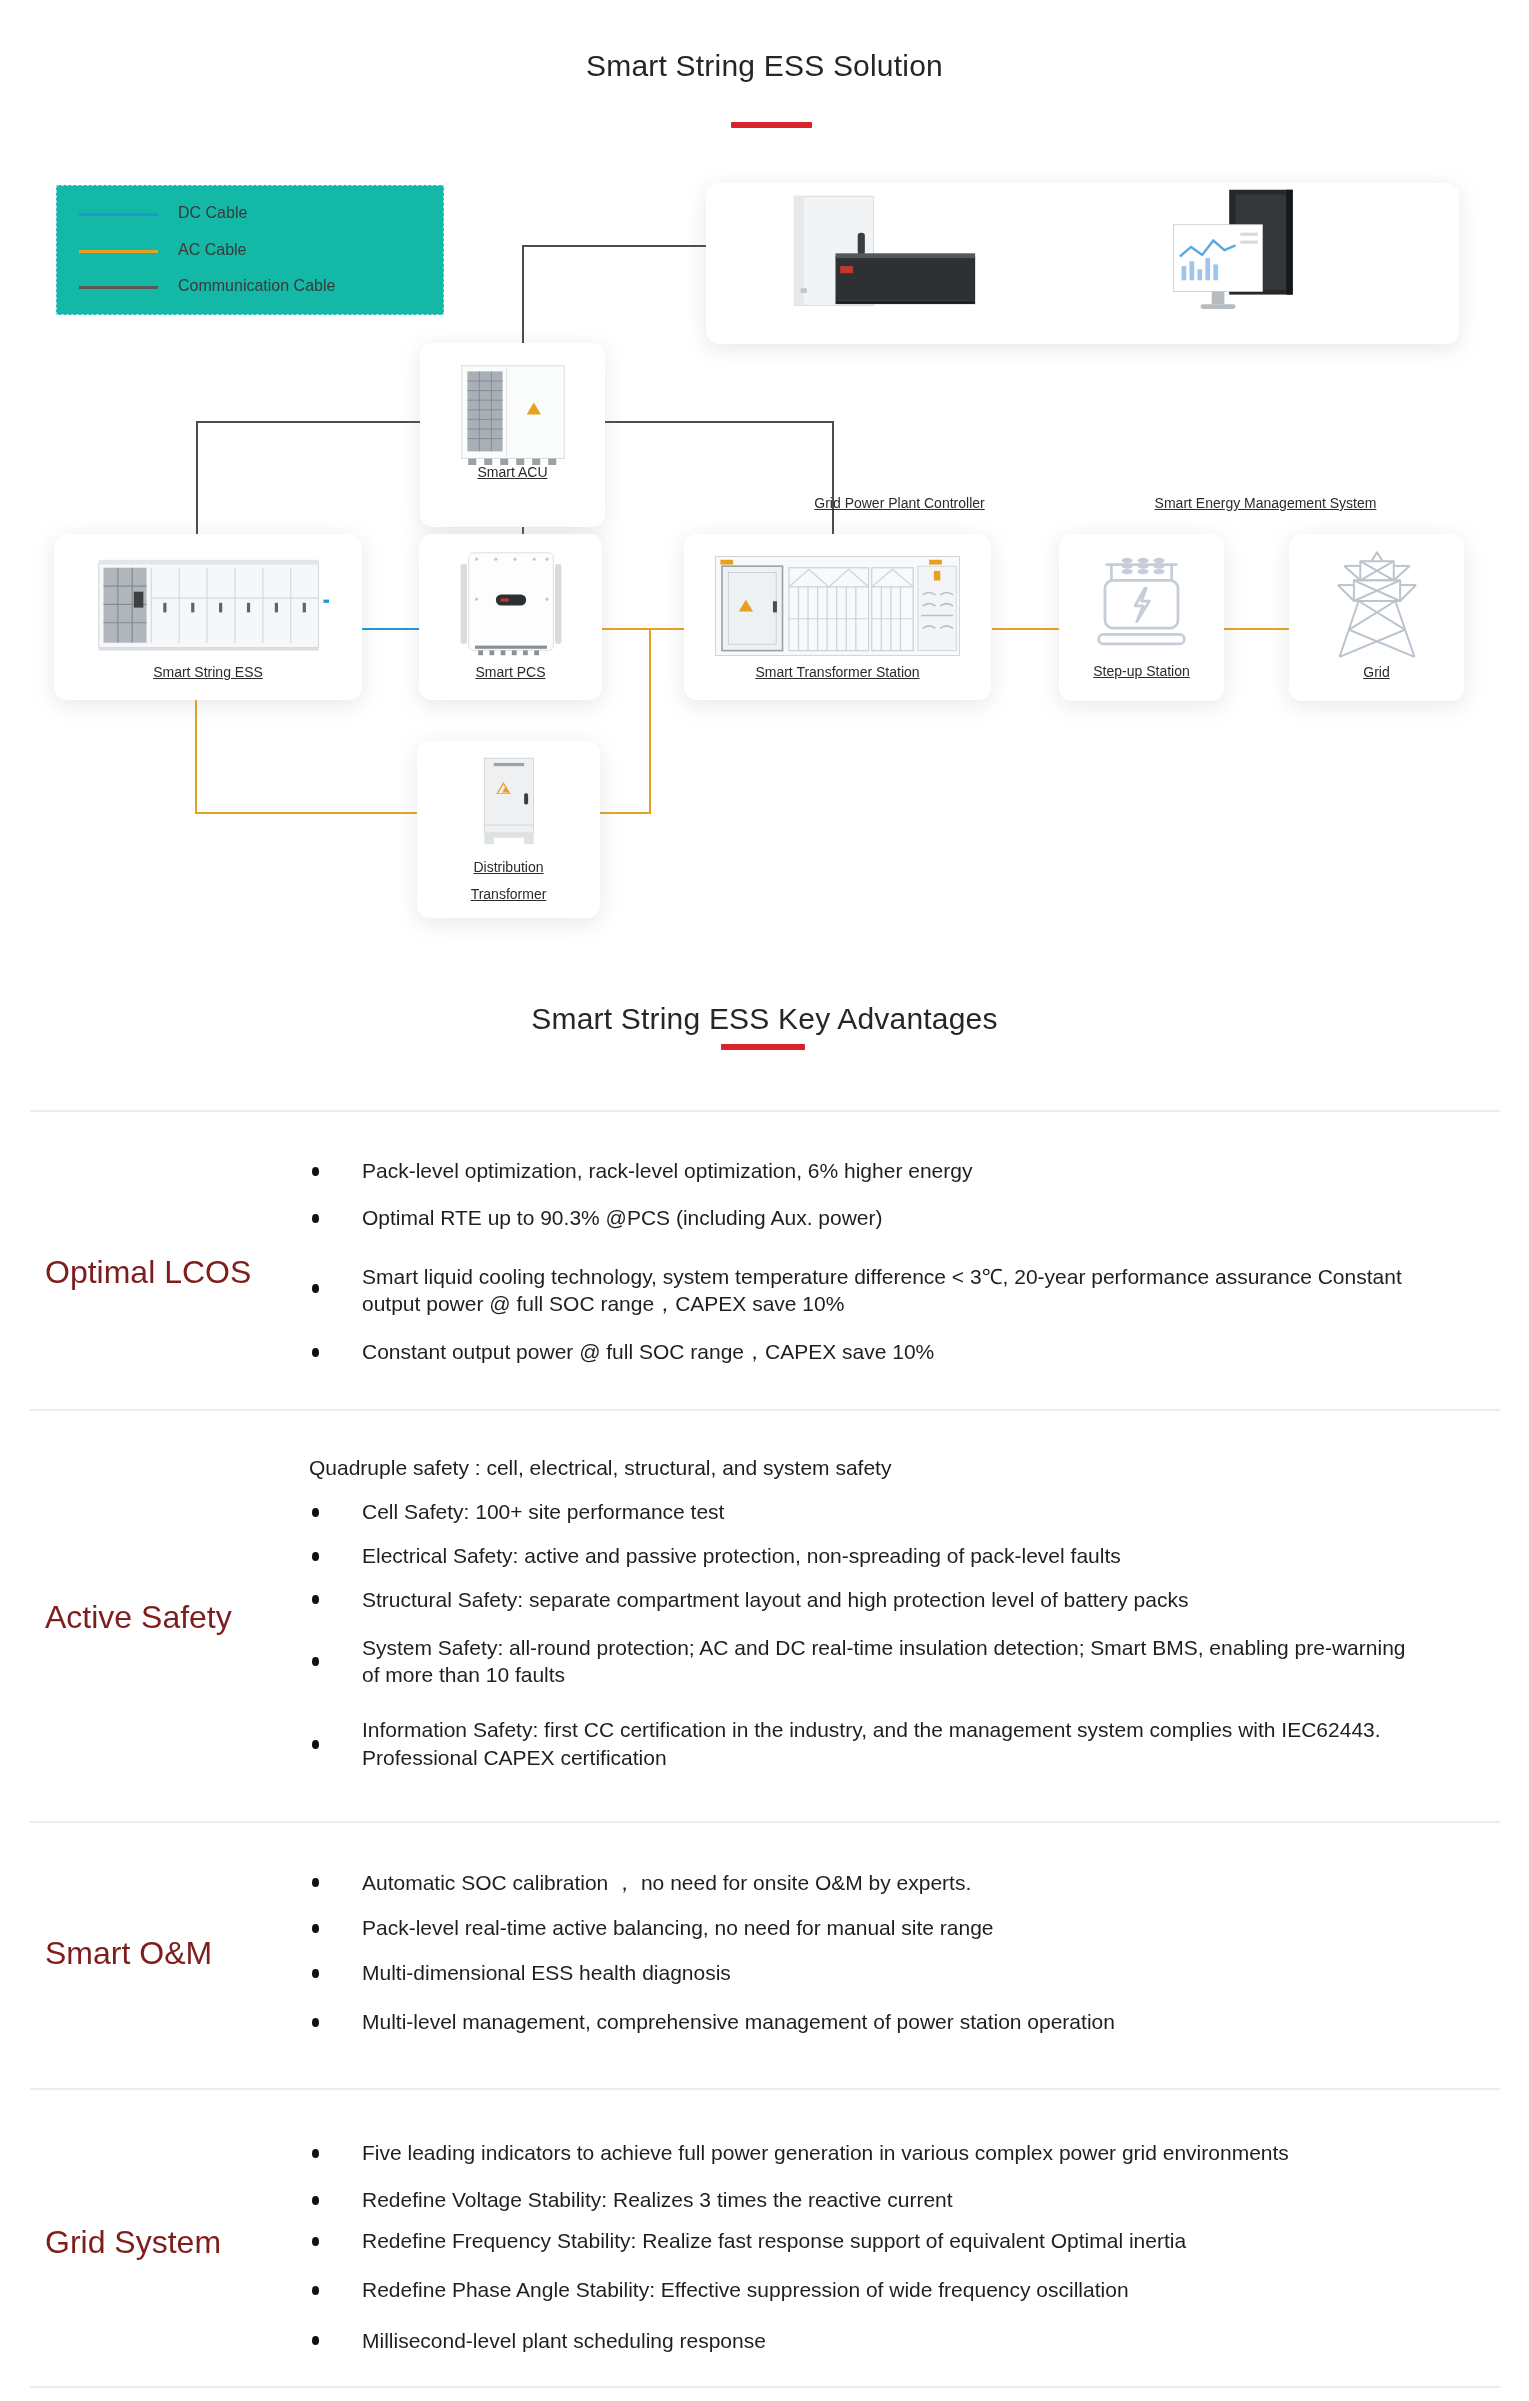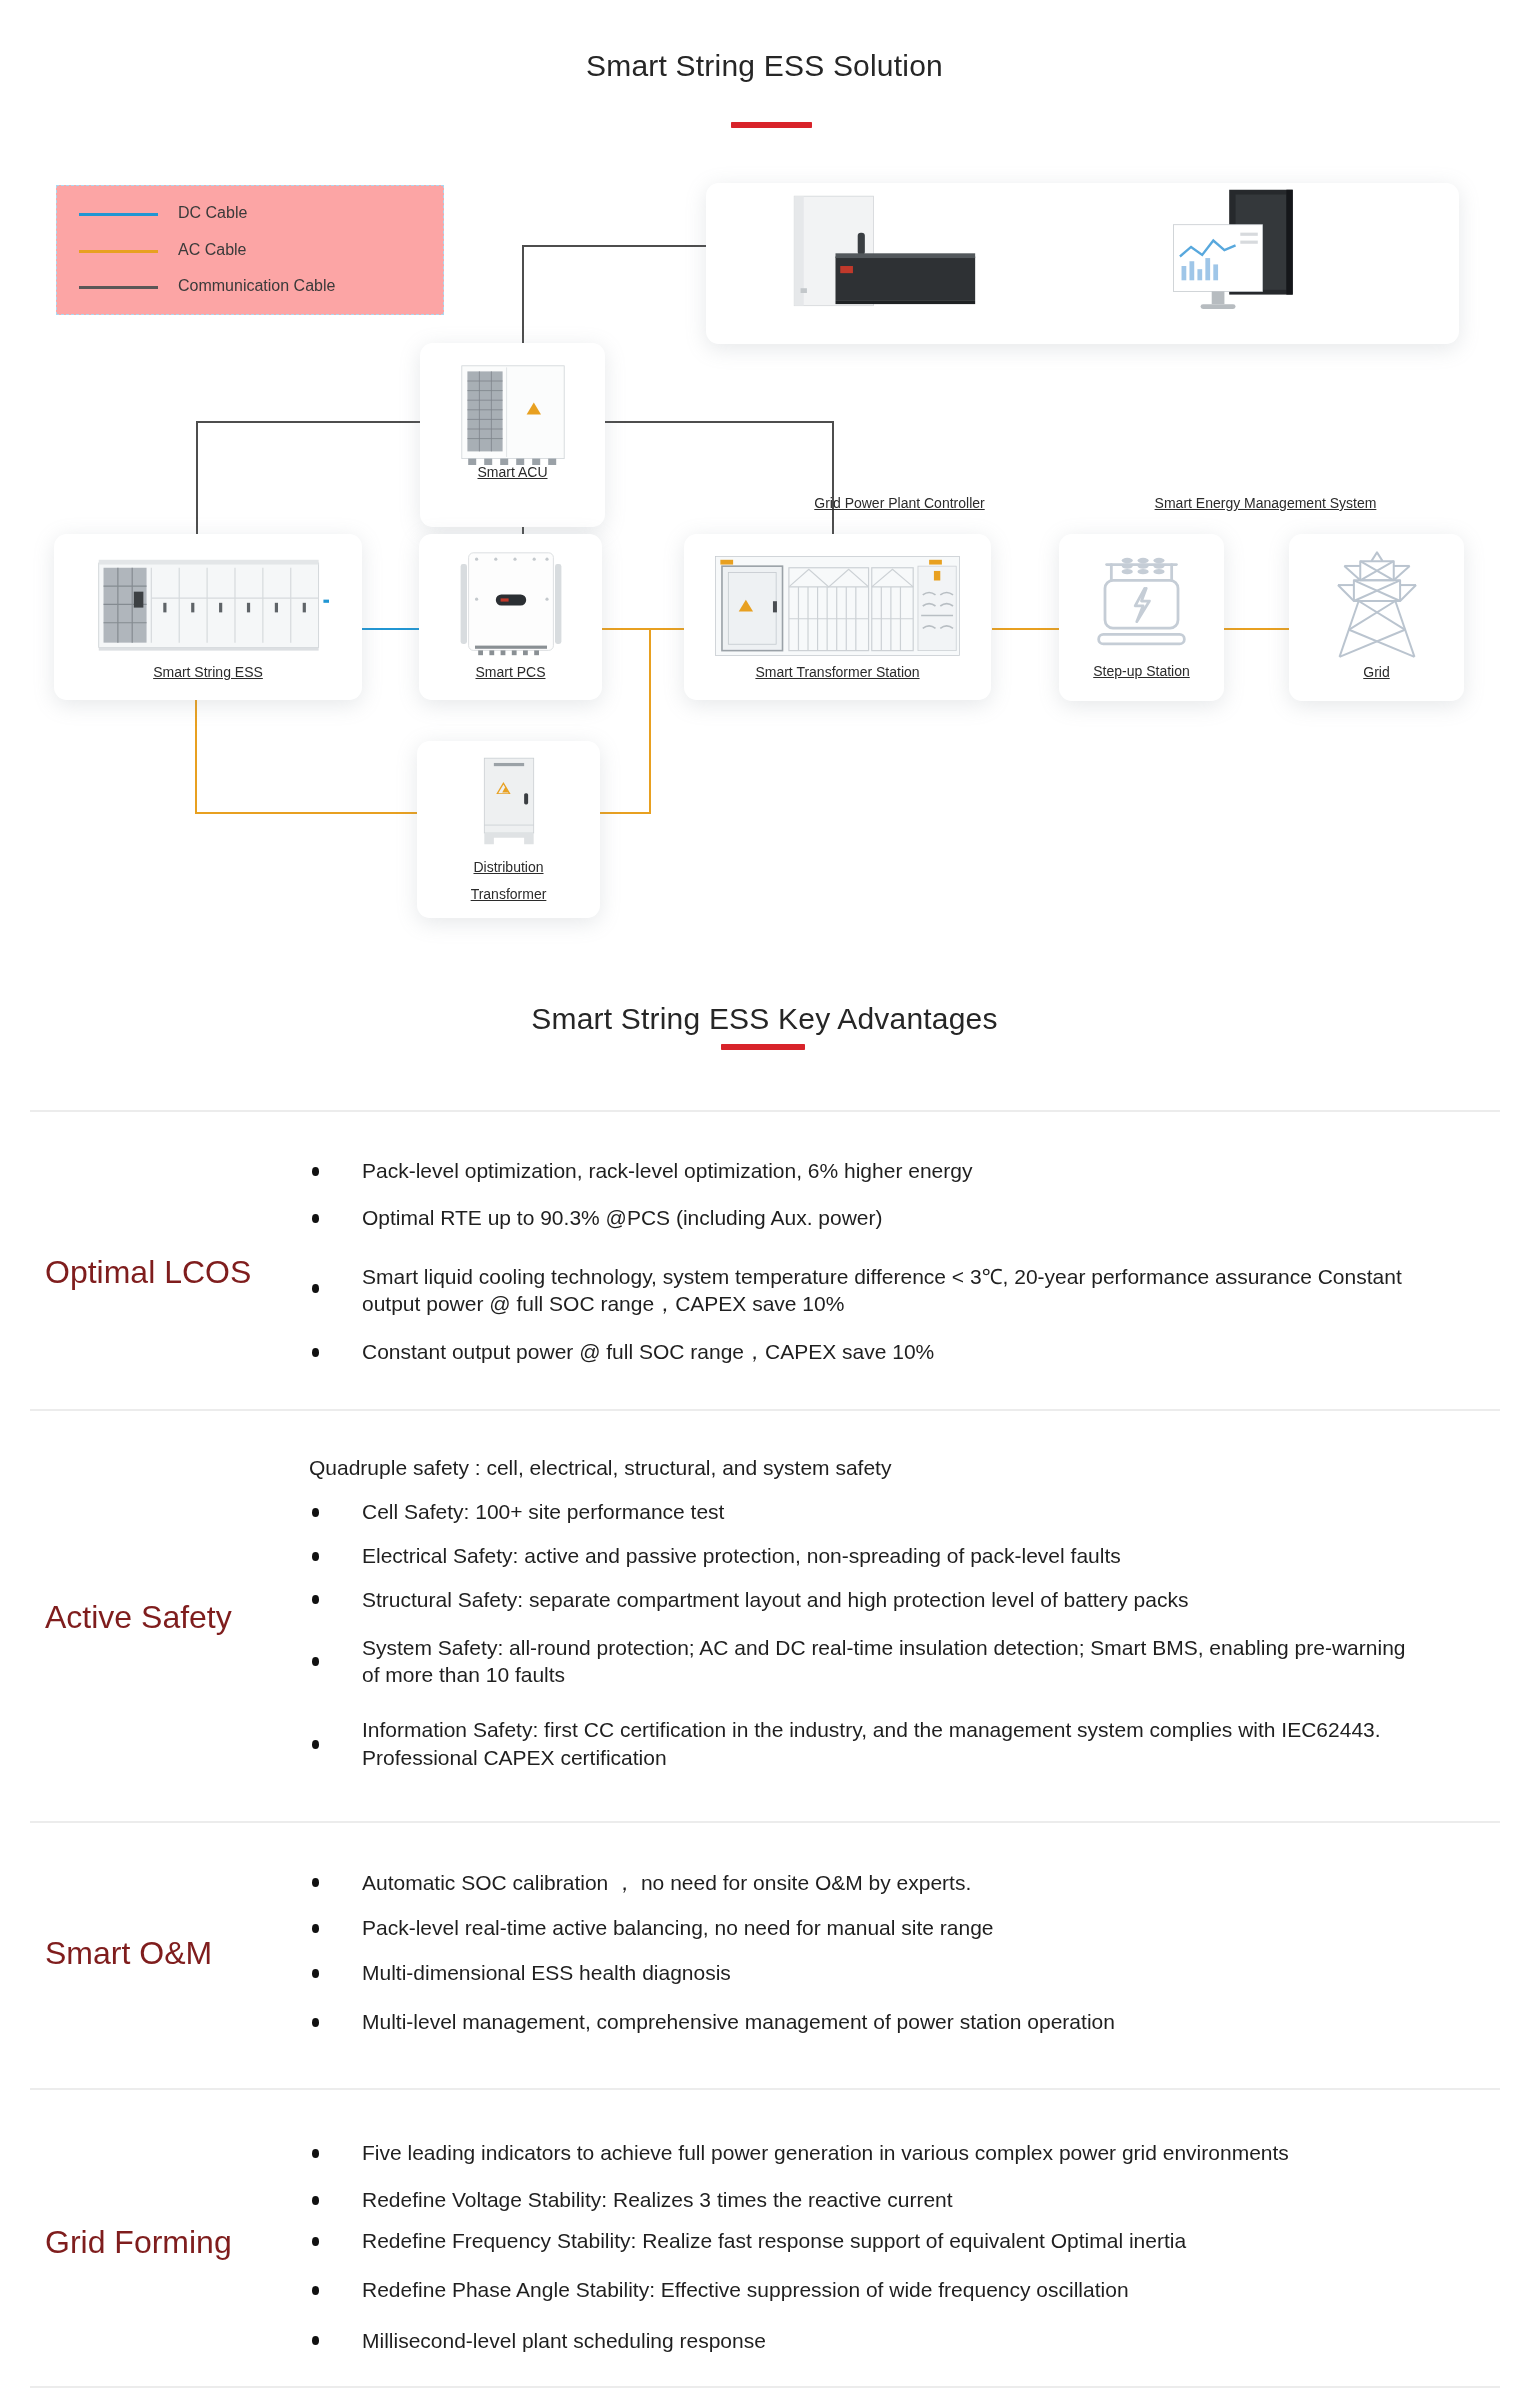--- a/index.html
+++ b/index.html
@@ -6,21 +6,21 @@
   #page{position:relative;width:1529px;height:2401px;background:#ffffff;overflow:hidden;
         font-family:"Liberation Sans", sans-serif;color:#1c1c1c;}
 
   
   .big-title{position:absolute;left:0;width:1529px;text-align:center;font-size:30px;
              font-weight:500;color:#262626;letter-spacing:0.2px;}
   .red-underline{position:absolute;height:5.6px;background:#d8232a;border-radius:0.8px;}
 
   
   .legend{position:absolute;left:56px;top:185px;width:388px;height:130px;
-          background:#fca5a5;border:0.8px dashed #a9d9f1;box-sizing:border-box;}
+          background:#14b8a6;border:0.8px dashed #a9d9f1;box-sizing:border-box;}
   .legend-row{position:absolute;left:0;width:100%;height:16px;}
   .legend-line{position:absolute;left:22px;top:7.2px;width:79px;height:2.4px;}
   .legend-label{position:absolute;left:121px;top:-1.6px;font-size:16px;color:#3a3a3a;white-space:nowrap;}
 
   
   .wire{position:absolute;z-index:1;}
   .wire.comm{background:#4d4d4d;}
   .wire.dc{background:#2196d3;}
   .wire.ac{background:#e8a020;}
 
@@ -317,21 +317,21 @@
 
   <div class="divider" style="top:1110px;"></div>
   <div class="divider" style="top:1409px;"></div>
   <div class="divider" style="top:1821px;"></div>
   <div class="divider" style="top:2088px;"></div>
   <div class="divider" style="top:2386px;"></div>
 
   <div class="row-label" style="top:1254px;">Optimal LCOS</div>
   <div class="row-label" style="top:1599px;">Active Safety</div>
   <div class="row-label" style="top:1935px;">Smart O&amp;M</div>
-  <div class="row-label" style="top:2224px;">Grid Forming</div>
+  <div class="row-label" style="top:2224px;">Grid System</div>
 
   <div class="dot" style="top:1167px;"></div>
   <div class="dot" style="top:1214px;"></div>
   <div class="dot" style="top:1284px;"></div>
   <div class="dot" style="top:1348px;"></div>
   <div class="tl" style="top:1157px;">Pack-level optimization, rack-level optimization, 6% higher energy</div>
   <div class="tl" style="top:1204px;">Optimal RTE up to 90.3% @PCS (including Aux. power)</div>
   <div class="tl" style="top:1263px;">Smart liquid cooling technology, system temperature difference &lt; 3℃, 20-year performance assurance Constant</div>
   <div class="tl" style="top:1290px;">output power @ full SOC range，CAPEX save 10%</div>
   <div class="tl" style="top:1338px;">Constant output power @ full SOC range，CAPEX save 10%</div>

